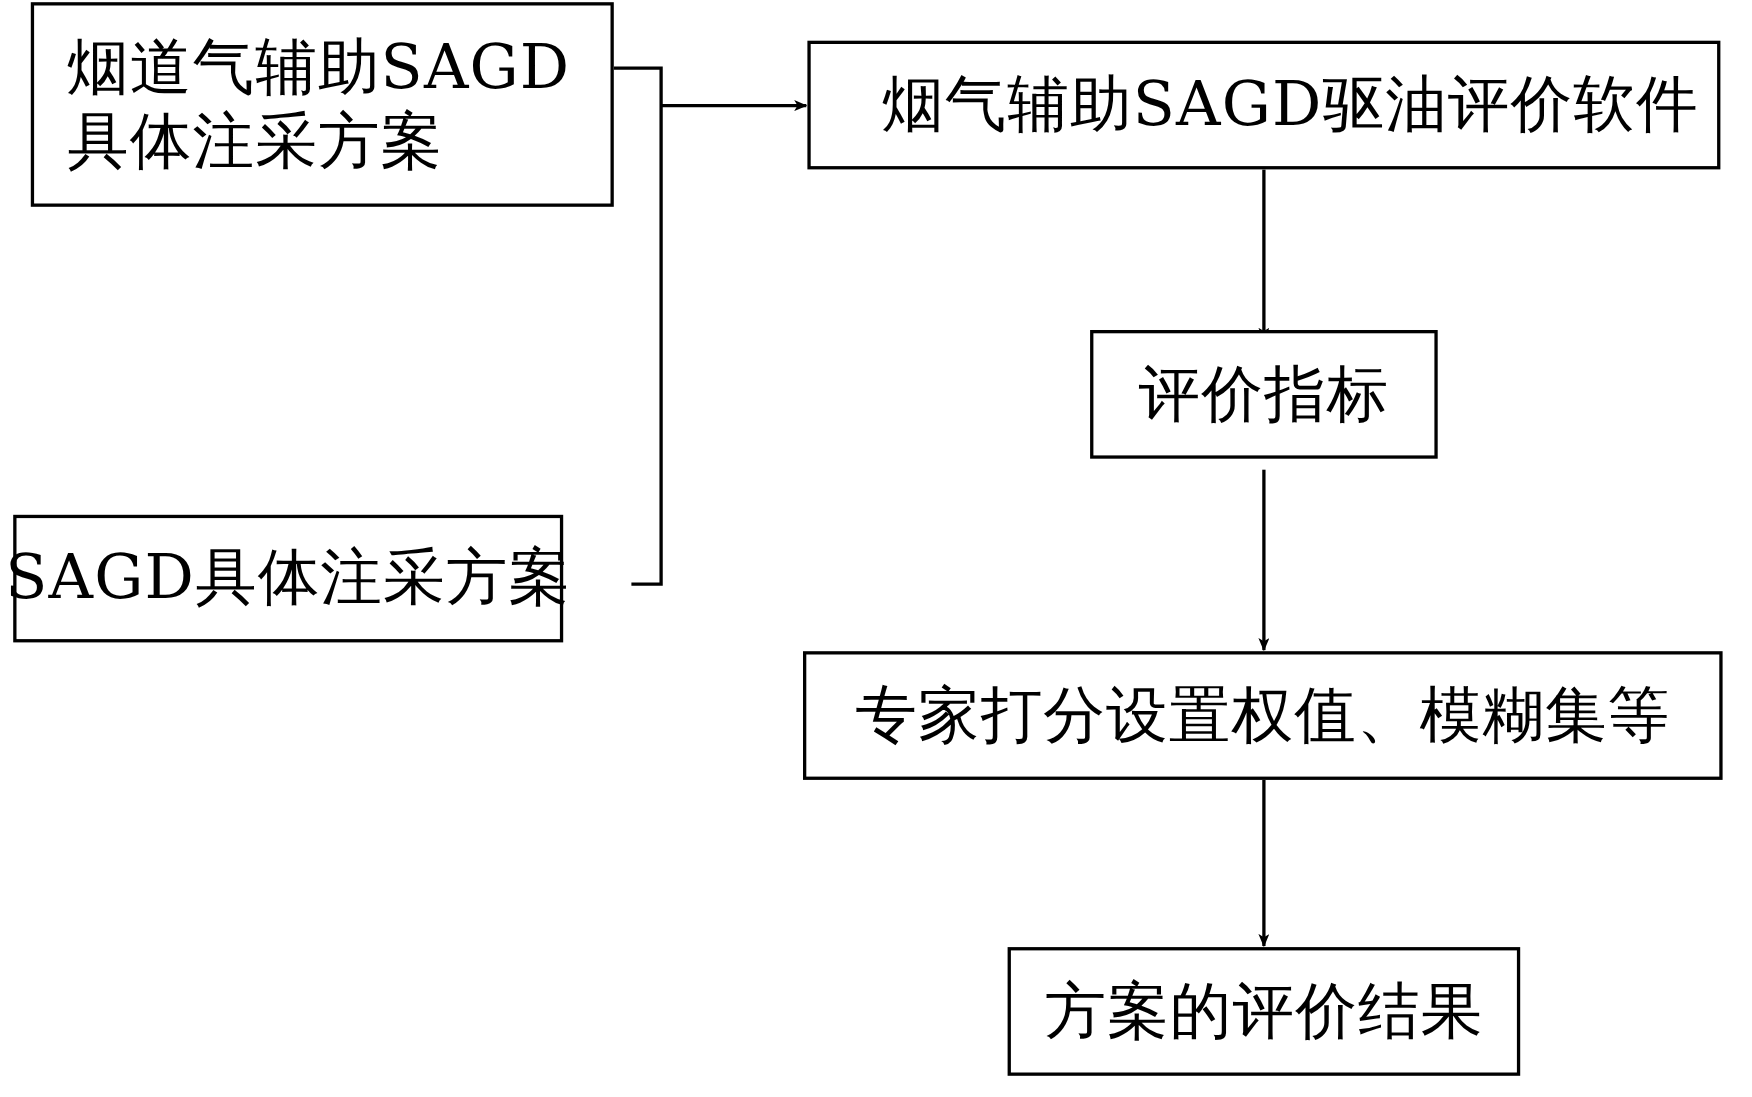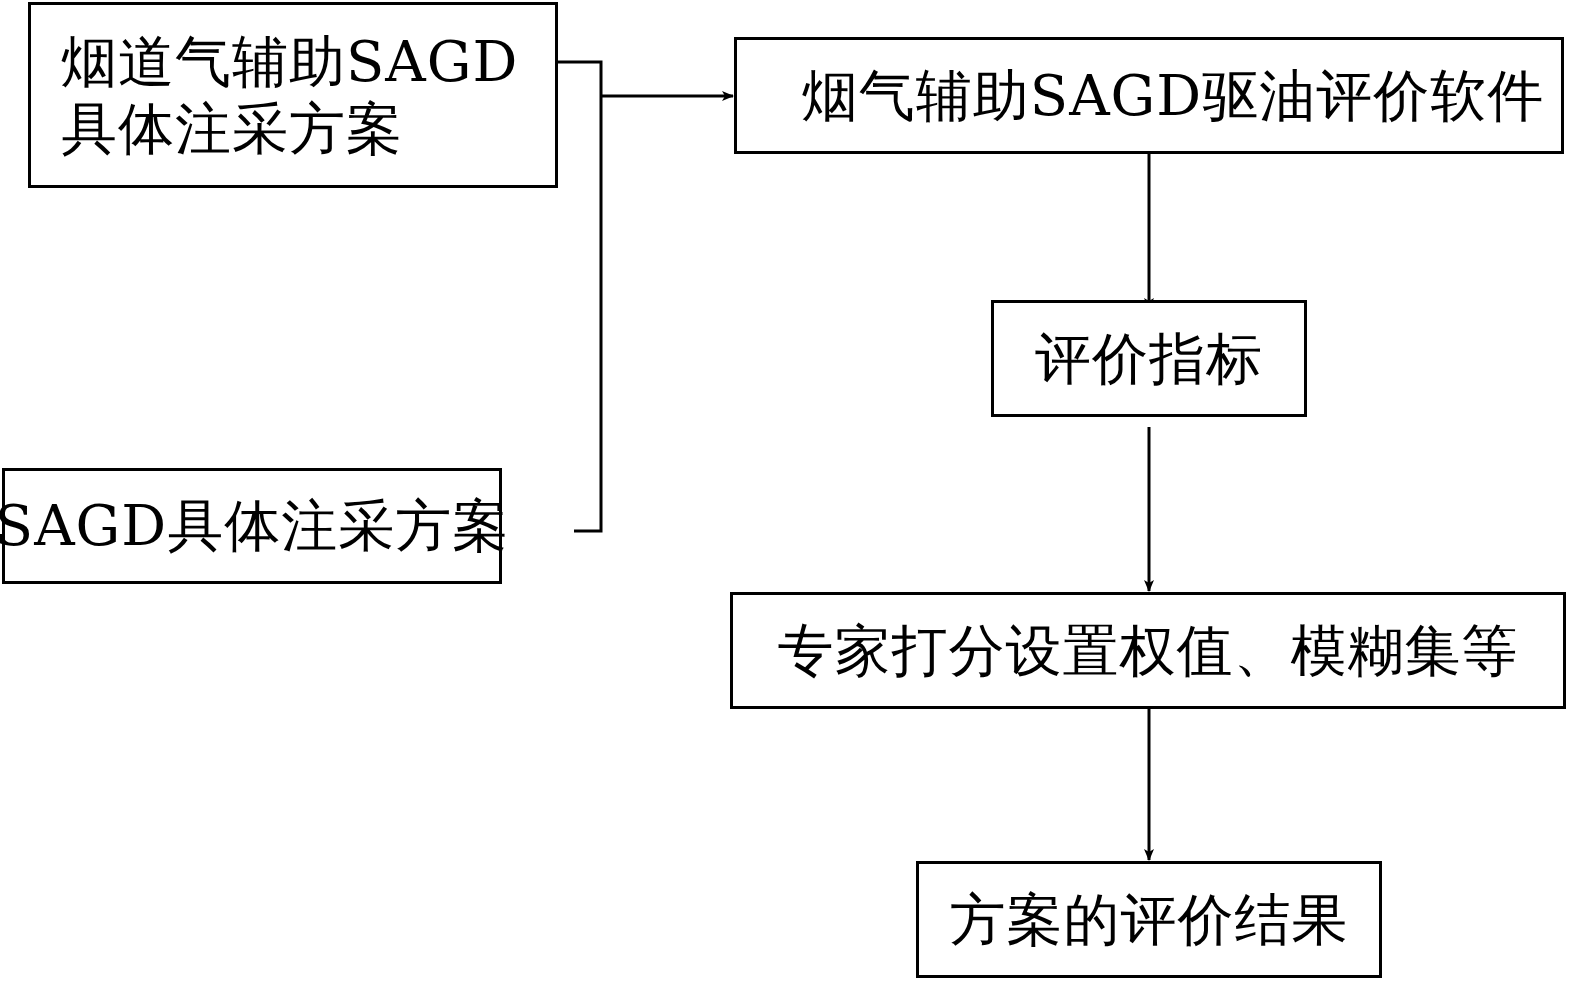--- a/index.html
+++ b/index.html
@@ -5,21 +5,21 @@
   html, body { margin: 0; padding: 0; background: #ffffff; }
   body { width: 1593px; height: 997px; position: relative; overflow: hidden;
          font-family: "DejaVu Serif", "Liberation Serif", serif; color: #000; }
   svg#edges { position: absolute; left: 0; top: 0; width: 1593px; height: 997px; }
   .node { position: absolute; box-sizing: border-box; border: 3px solid #000;
           background: #fff; display: flex; align-items: center; justify-content: center;
           font-size: 56px; line-height: 1.2; letter-spacing: 1px; white-space: nowrap; }
   .node.left-align { justify-content: flex-start; padding-left: 30px; }
   #n1 { left: 28px; top: 2px; width: 530px; height: 186px; }
   #n1 .t { white-space: normal; width: 470px; }
-  #n2 { left: 2px; top: 468px; width: 500px; height: 116px; }
+  #n2 { left: 12px; top: 468px; width: 500px; height: 116px; }
   #n3 { left: 734px; top: 37px; width: 830px; height: 117px; padding-left: 48px; }
   #n4 { left: 991px; top: 300px; width: 316px; height: 117px; }
   #n5 { left: 730px; top: 592px; width: 836px; height: 117px; }
   #n6 { left: 916px; top: 861px; width: 466px; height: 117px; }
 </style>
 </head>
 <body>
 
 <svg id="edges" xmlns="http://www.w3.org/2000/svg">
   <defs>

